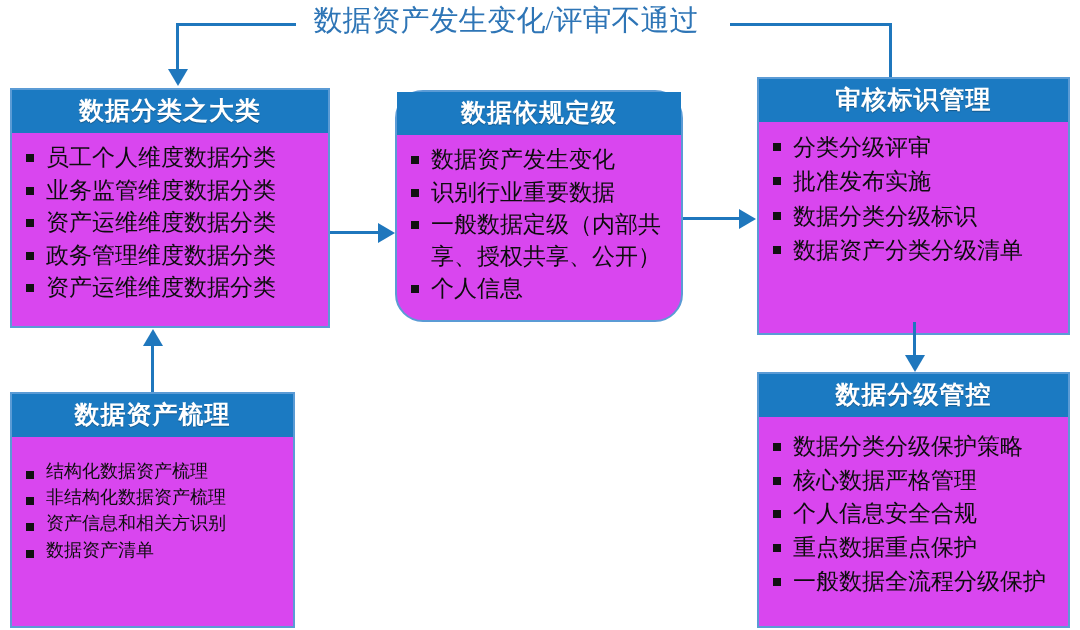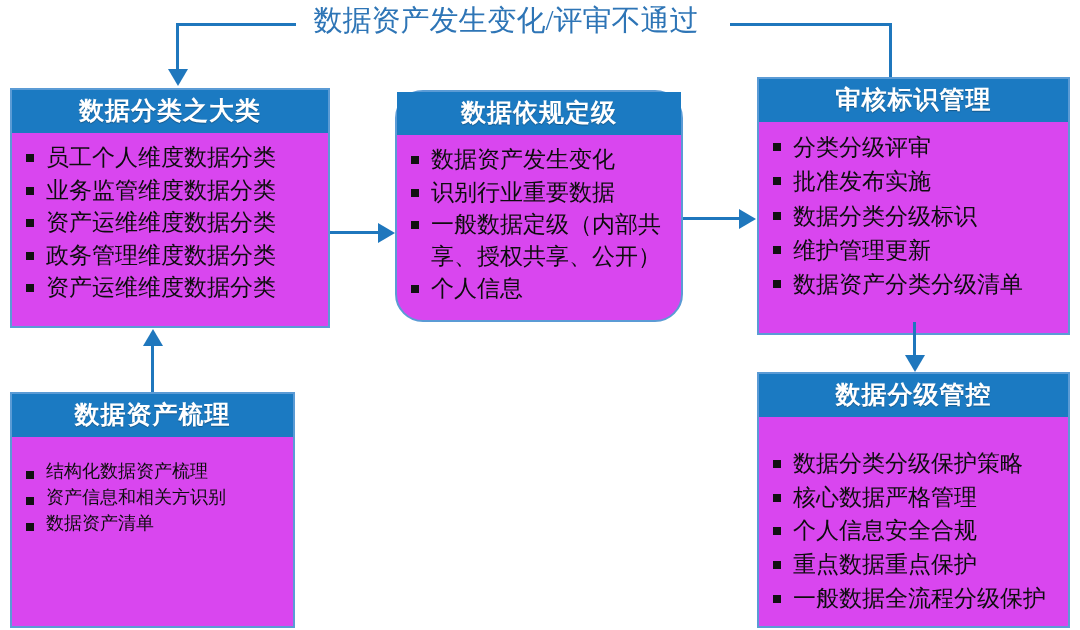--- a/index.html
+++ b/index.html
@@ -158,40 +158,40 @@
     </div>
   </div>
 
   <div class="box" id="box-audit-mark" style="left:757px; top:77px; width:313px; height:258px;">
     <div class="box-header">审核标识管理</div>
     <div class="box-body">
       <ul class="bullets">
         <li>分类分级评审</li>
         <li>批准发布实施</li>
         <li>数据分类分级标识</li>
-        <li>维护管理更新</li>
         <li>数据资产分类分级清单</li>
       </ul>
     </div>
   </div>
 
   <div class="box" id="box-asset-survey" style="left:10px; top:392px; width:285px; height:236px;justify-content:flex-end;">
     <div class="box-header">数据资产梳理</div>
     <div class="box-body" style="padding-top:22px;">
       <ul class="bullets">
         <li>结构化数据资产梳理</li>
+        <li>非结构化数据资产梳理</li>
         <li>资产信息和相关方识别</li>
         <li>数据资产清单</li>
       </ul>
     </div>
   </div>
 
   <div class="box" id="box-level-control" style="left:757px; top:372px; width:313px; height:256px;">
     <div class="box-header">数据分级管控</div>
-    <div class="box-body" style="padding-top:14px;margin-top:17px;">
+    <div class="box-body" style="padding-top:14px;">
       <ul class="bullets">
         <li>数据分类分级保护策略</li>
         <li>核心数据严格管理</li>
         <li>个人信息安全合规</li>
         <li>重点数据重点保护</li>
         <li>一般数据全流程分级保护</li>
       </ul>
     </div>
   </div>
 

